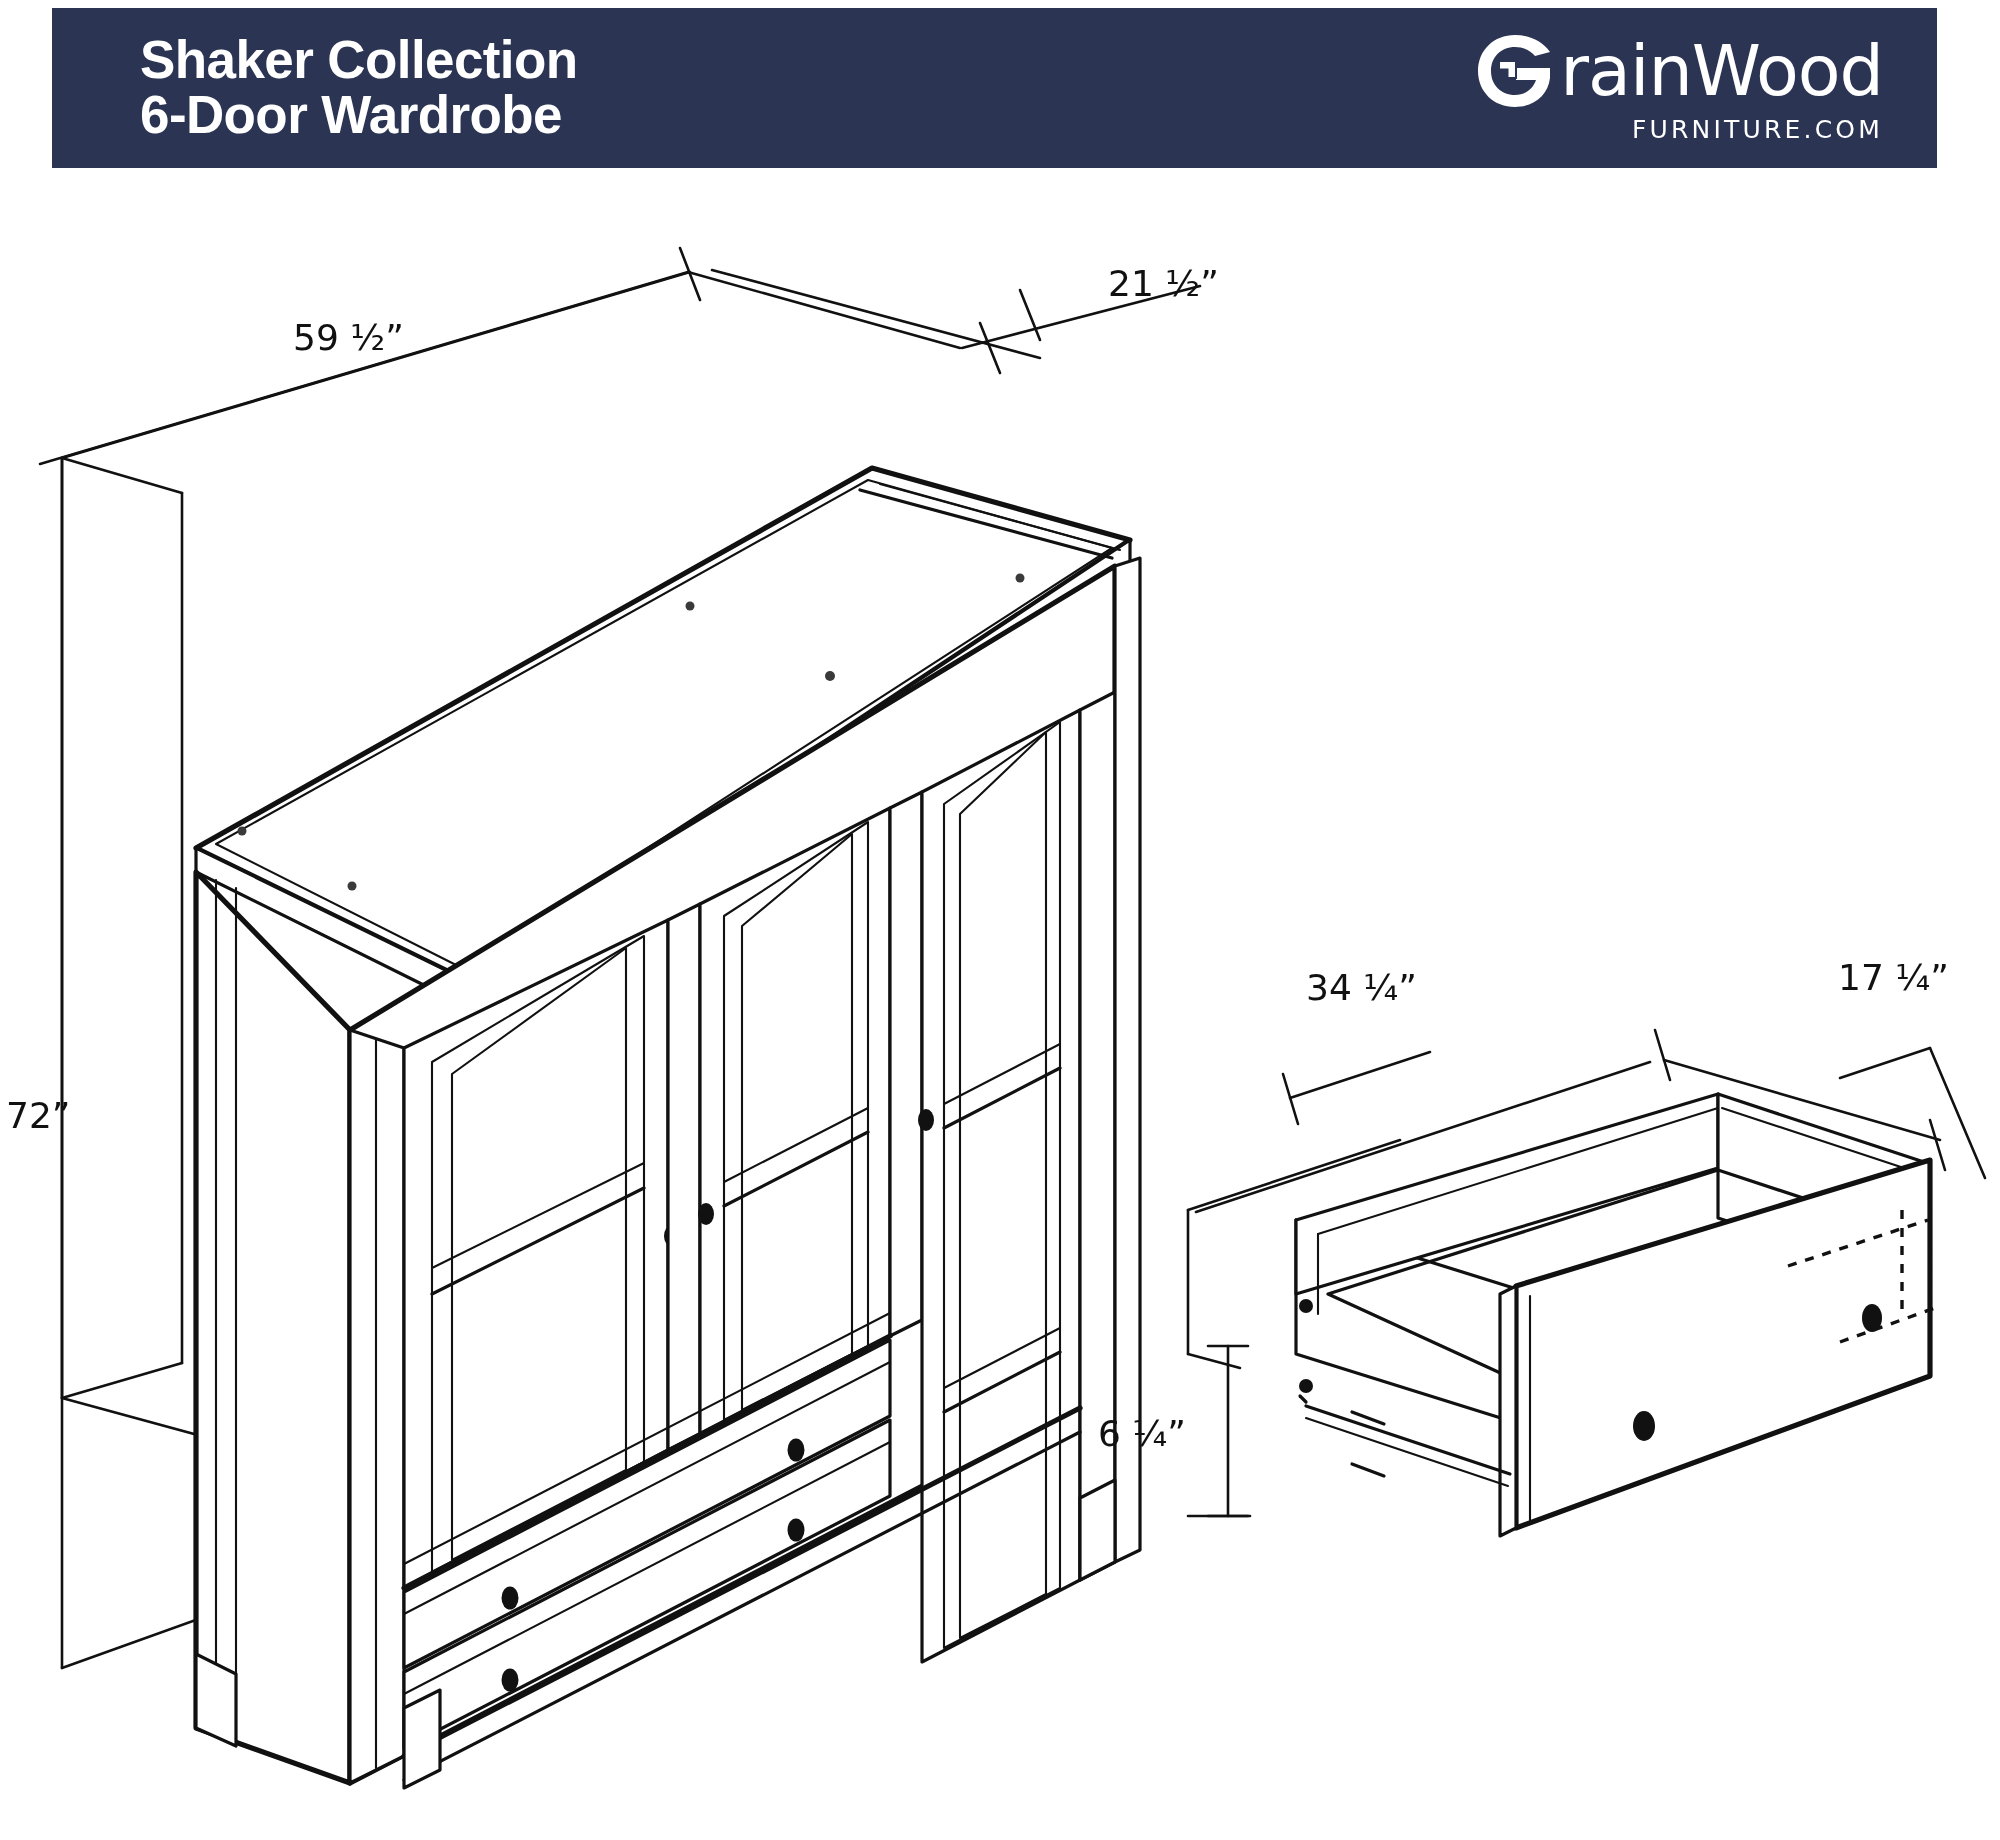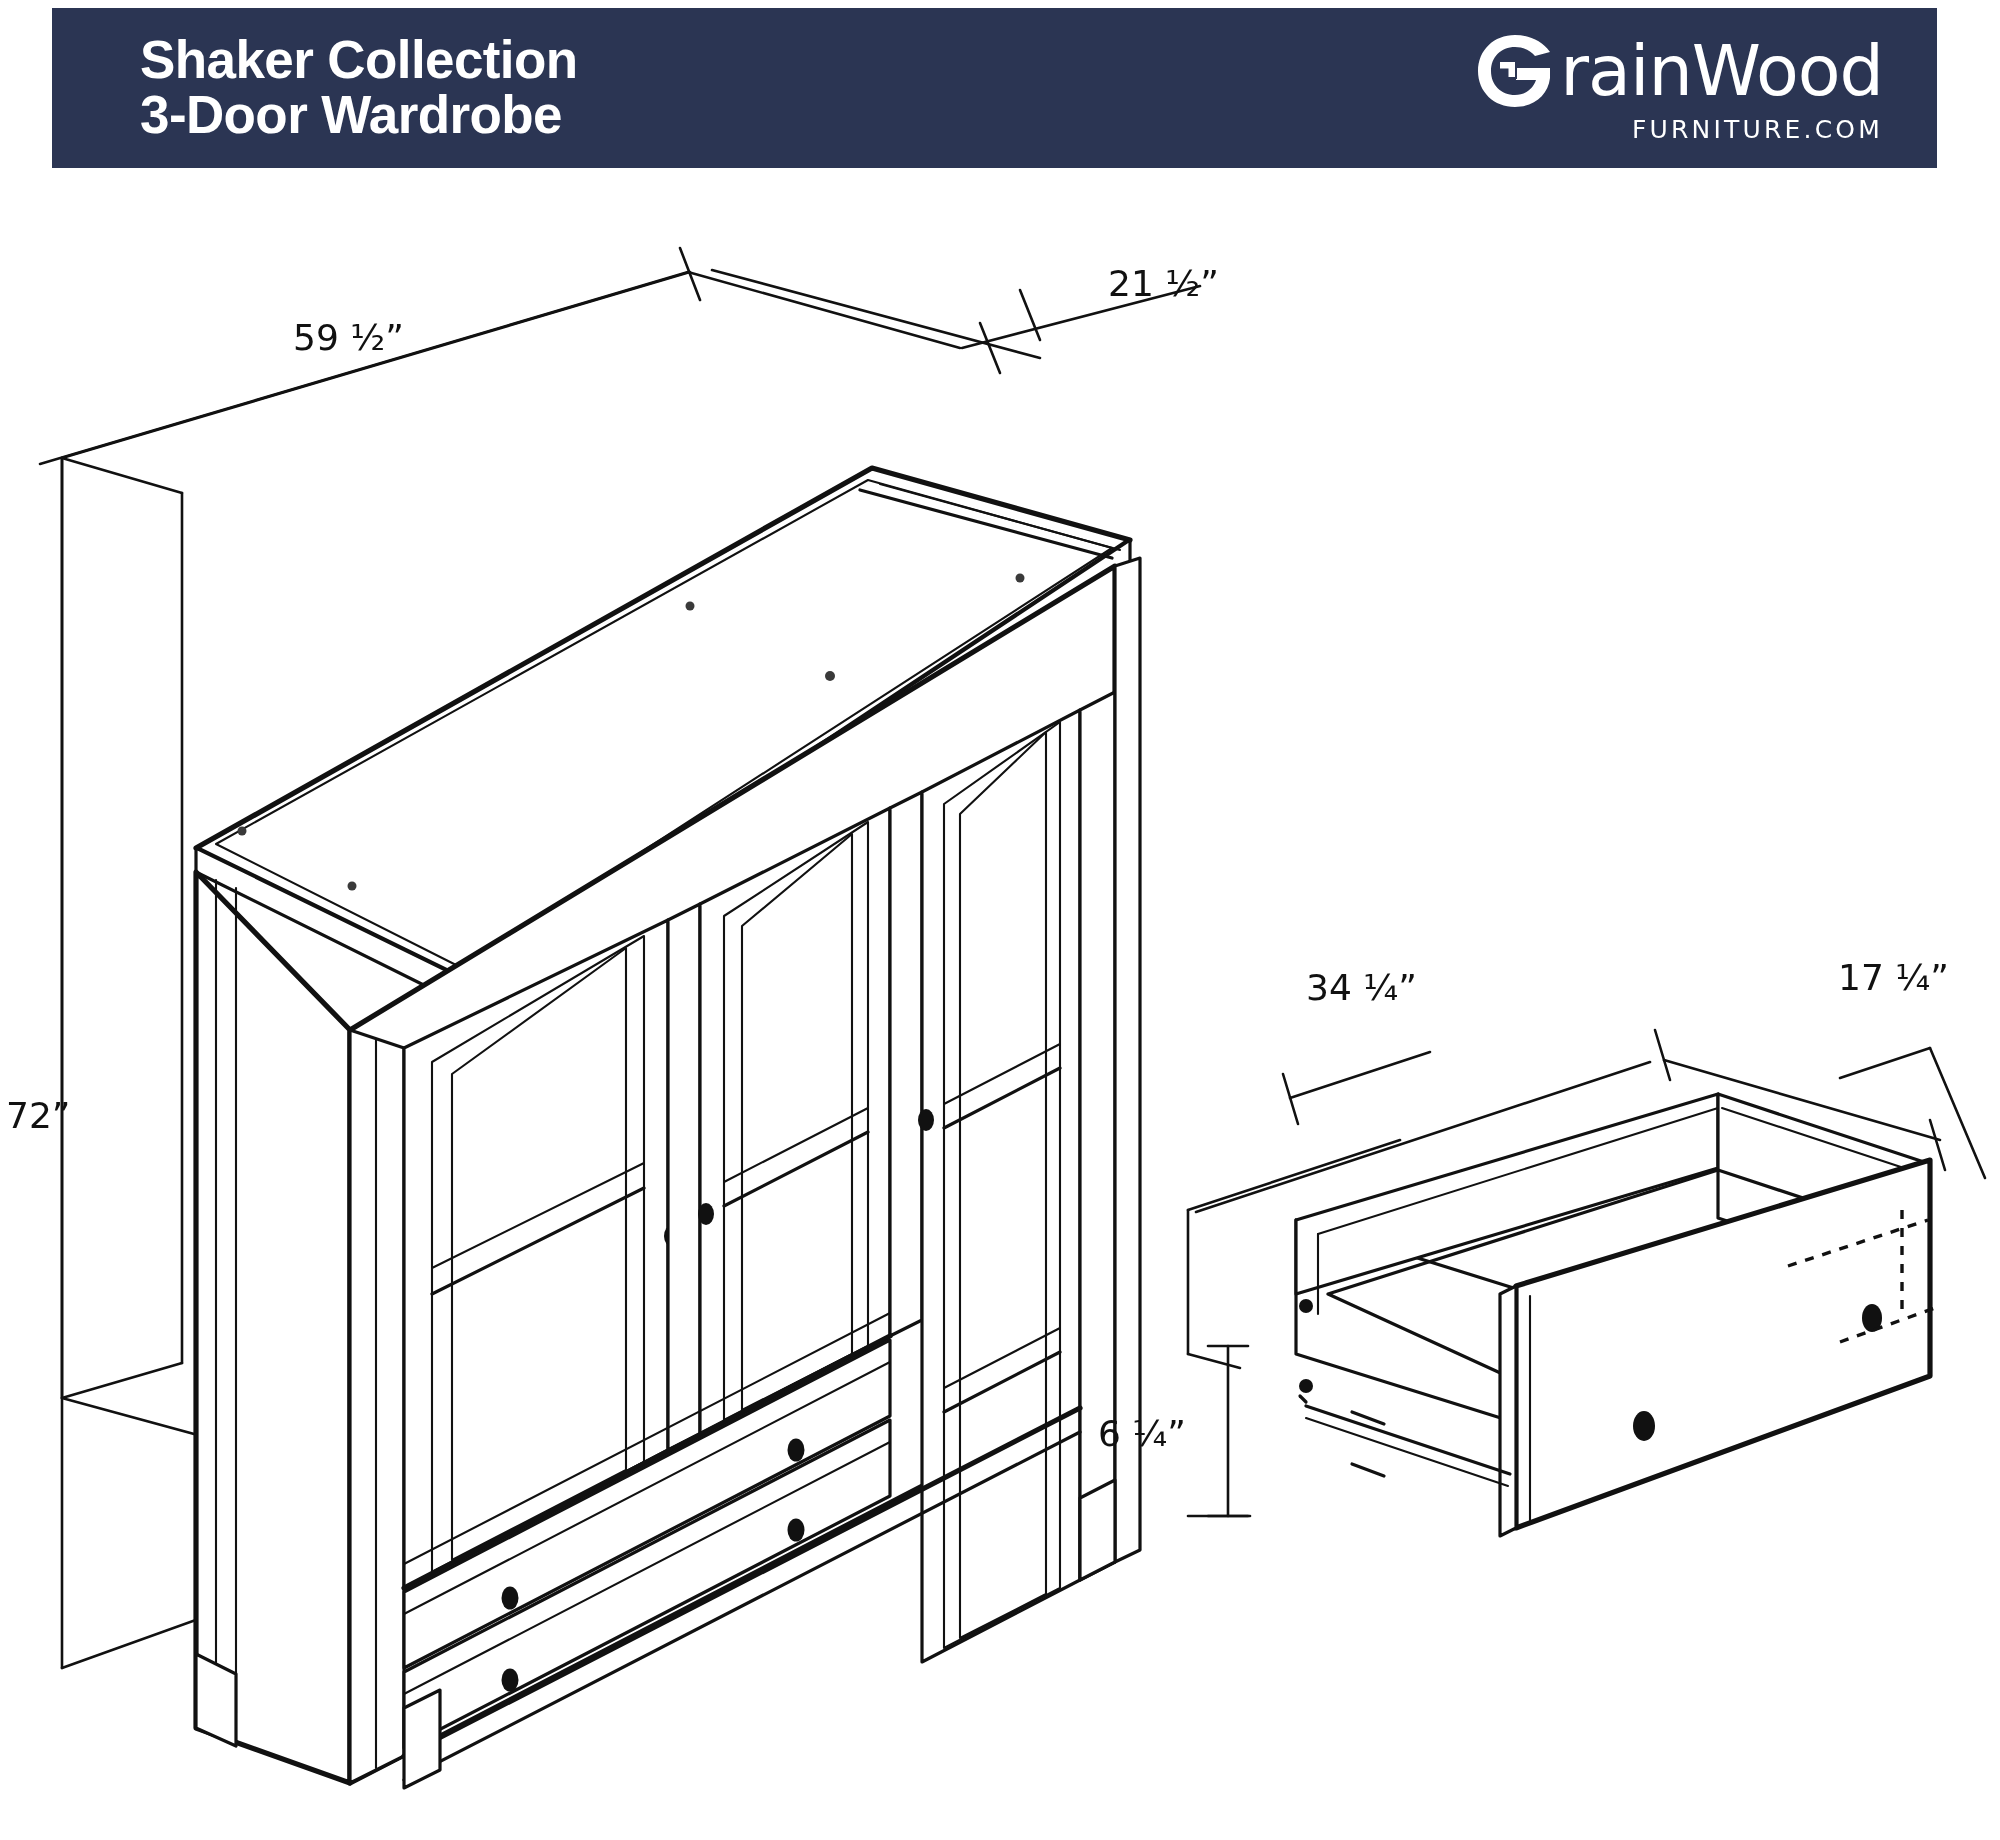--- a/index.html
+++ b/index.html
@@ -63,21 +63,21 @@
 </style>
 </head>
 <body>
 
 <div id="page">
 
   <div id="header-banner">
 
     <div id="title-block">
       <div class="tline">Shaker Collection</div>
-      <div class="tline">3-Door Wardrobe</div>
+      <div class="tline">6-Door Wardrobe</div>
     </div>
 
     <div id="logo-block">
       <div id="logo-wordmark">
 
         <svg id="logo-mark" width="86" height="78" viewBox="0 0 86 78">
           <path d="M78 20 C70 9, 57 3, 43 3 C22 3, 6 18, 6 39 C6 60, 22 75, 43 75
                    C62 75, 76 63, 78 46 L78 36 L44 36 L44 48 L64 48
                    C61 57, 53 63, 43 63 C29 63, 19 53, 19 39 C19 25, 29 15, 43 15
                    C51 15, 58 18, 63 24 Z" fill="#ffffff"></path>

